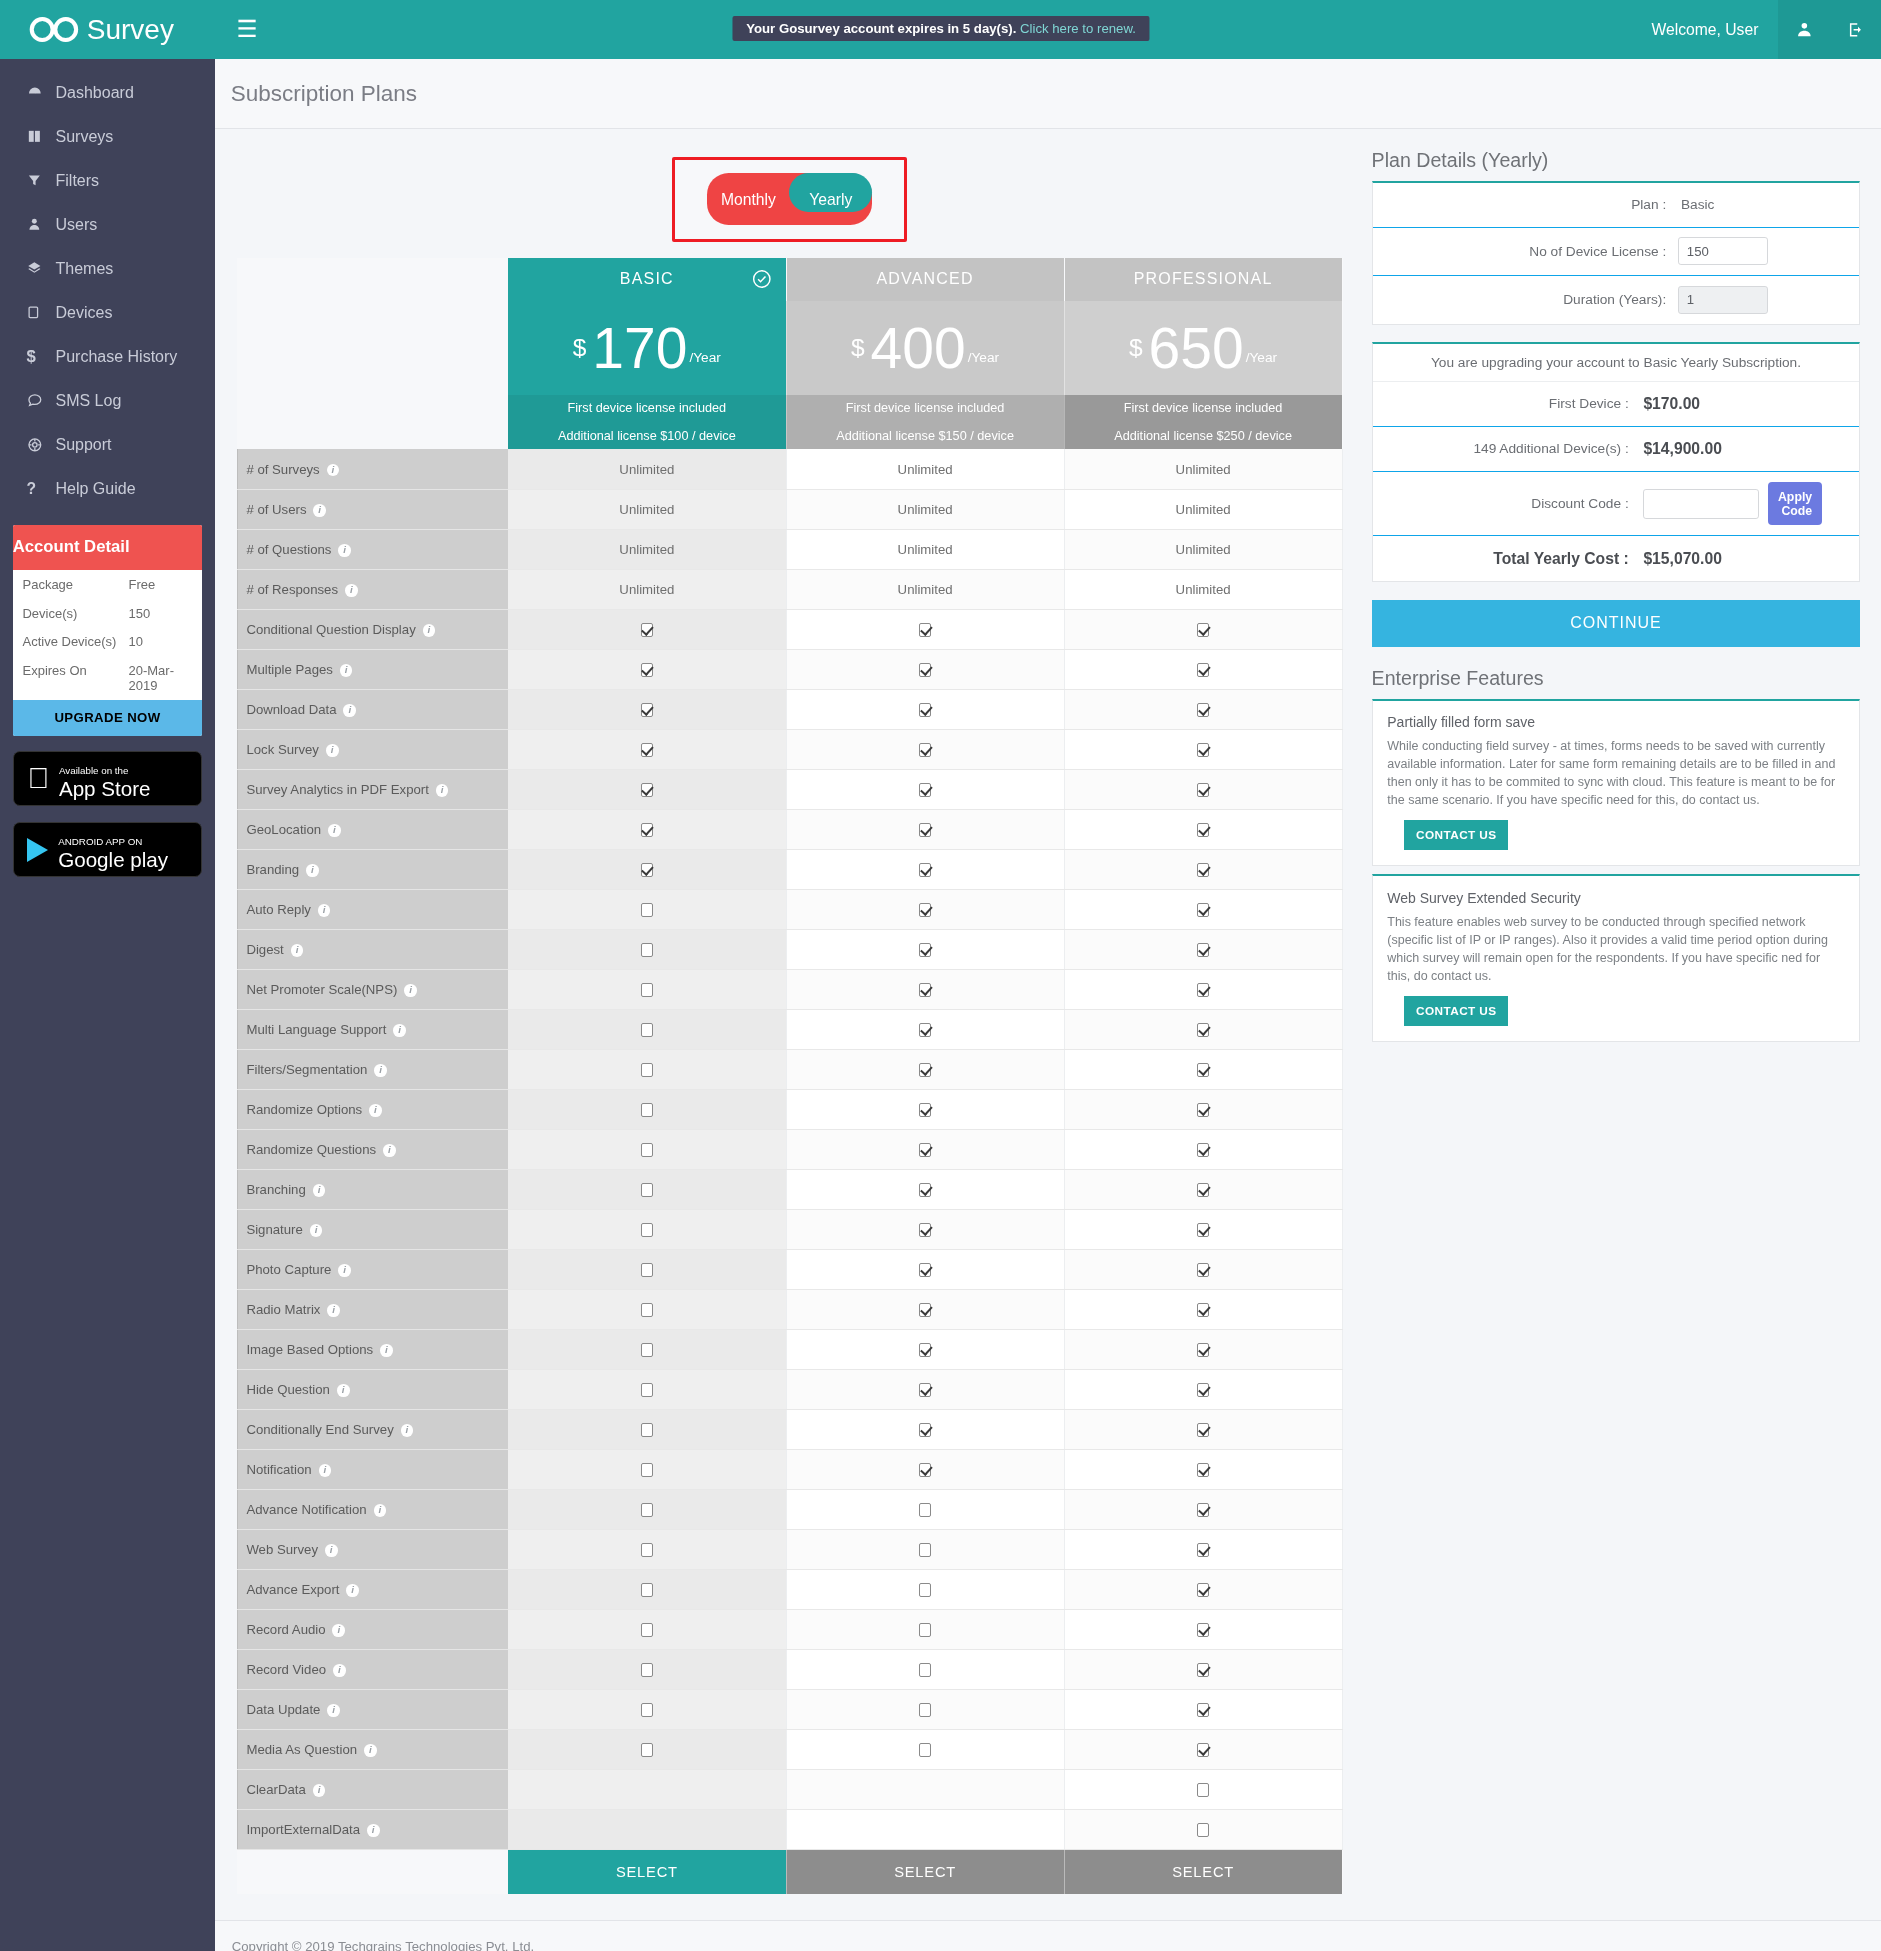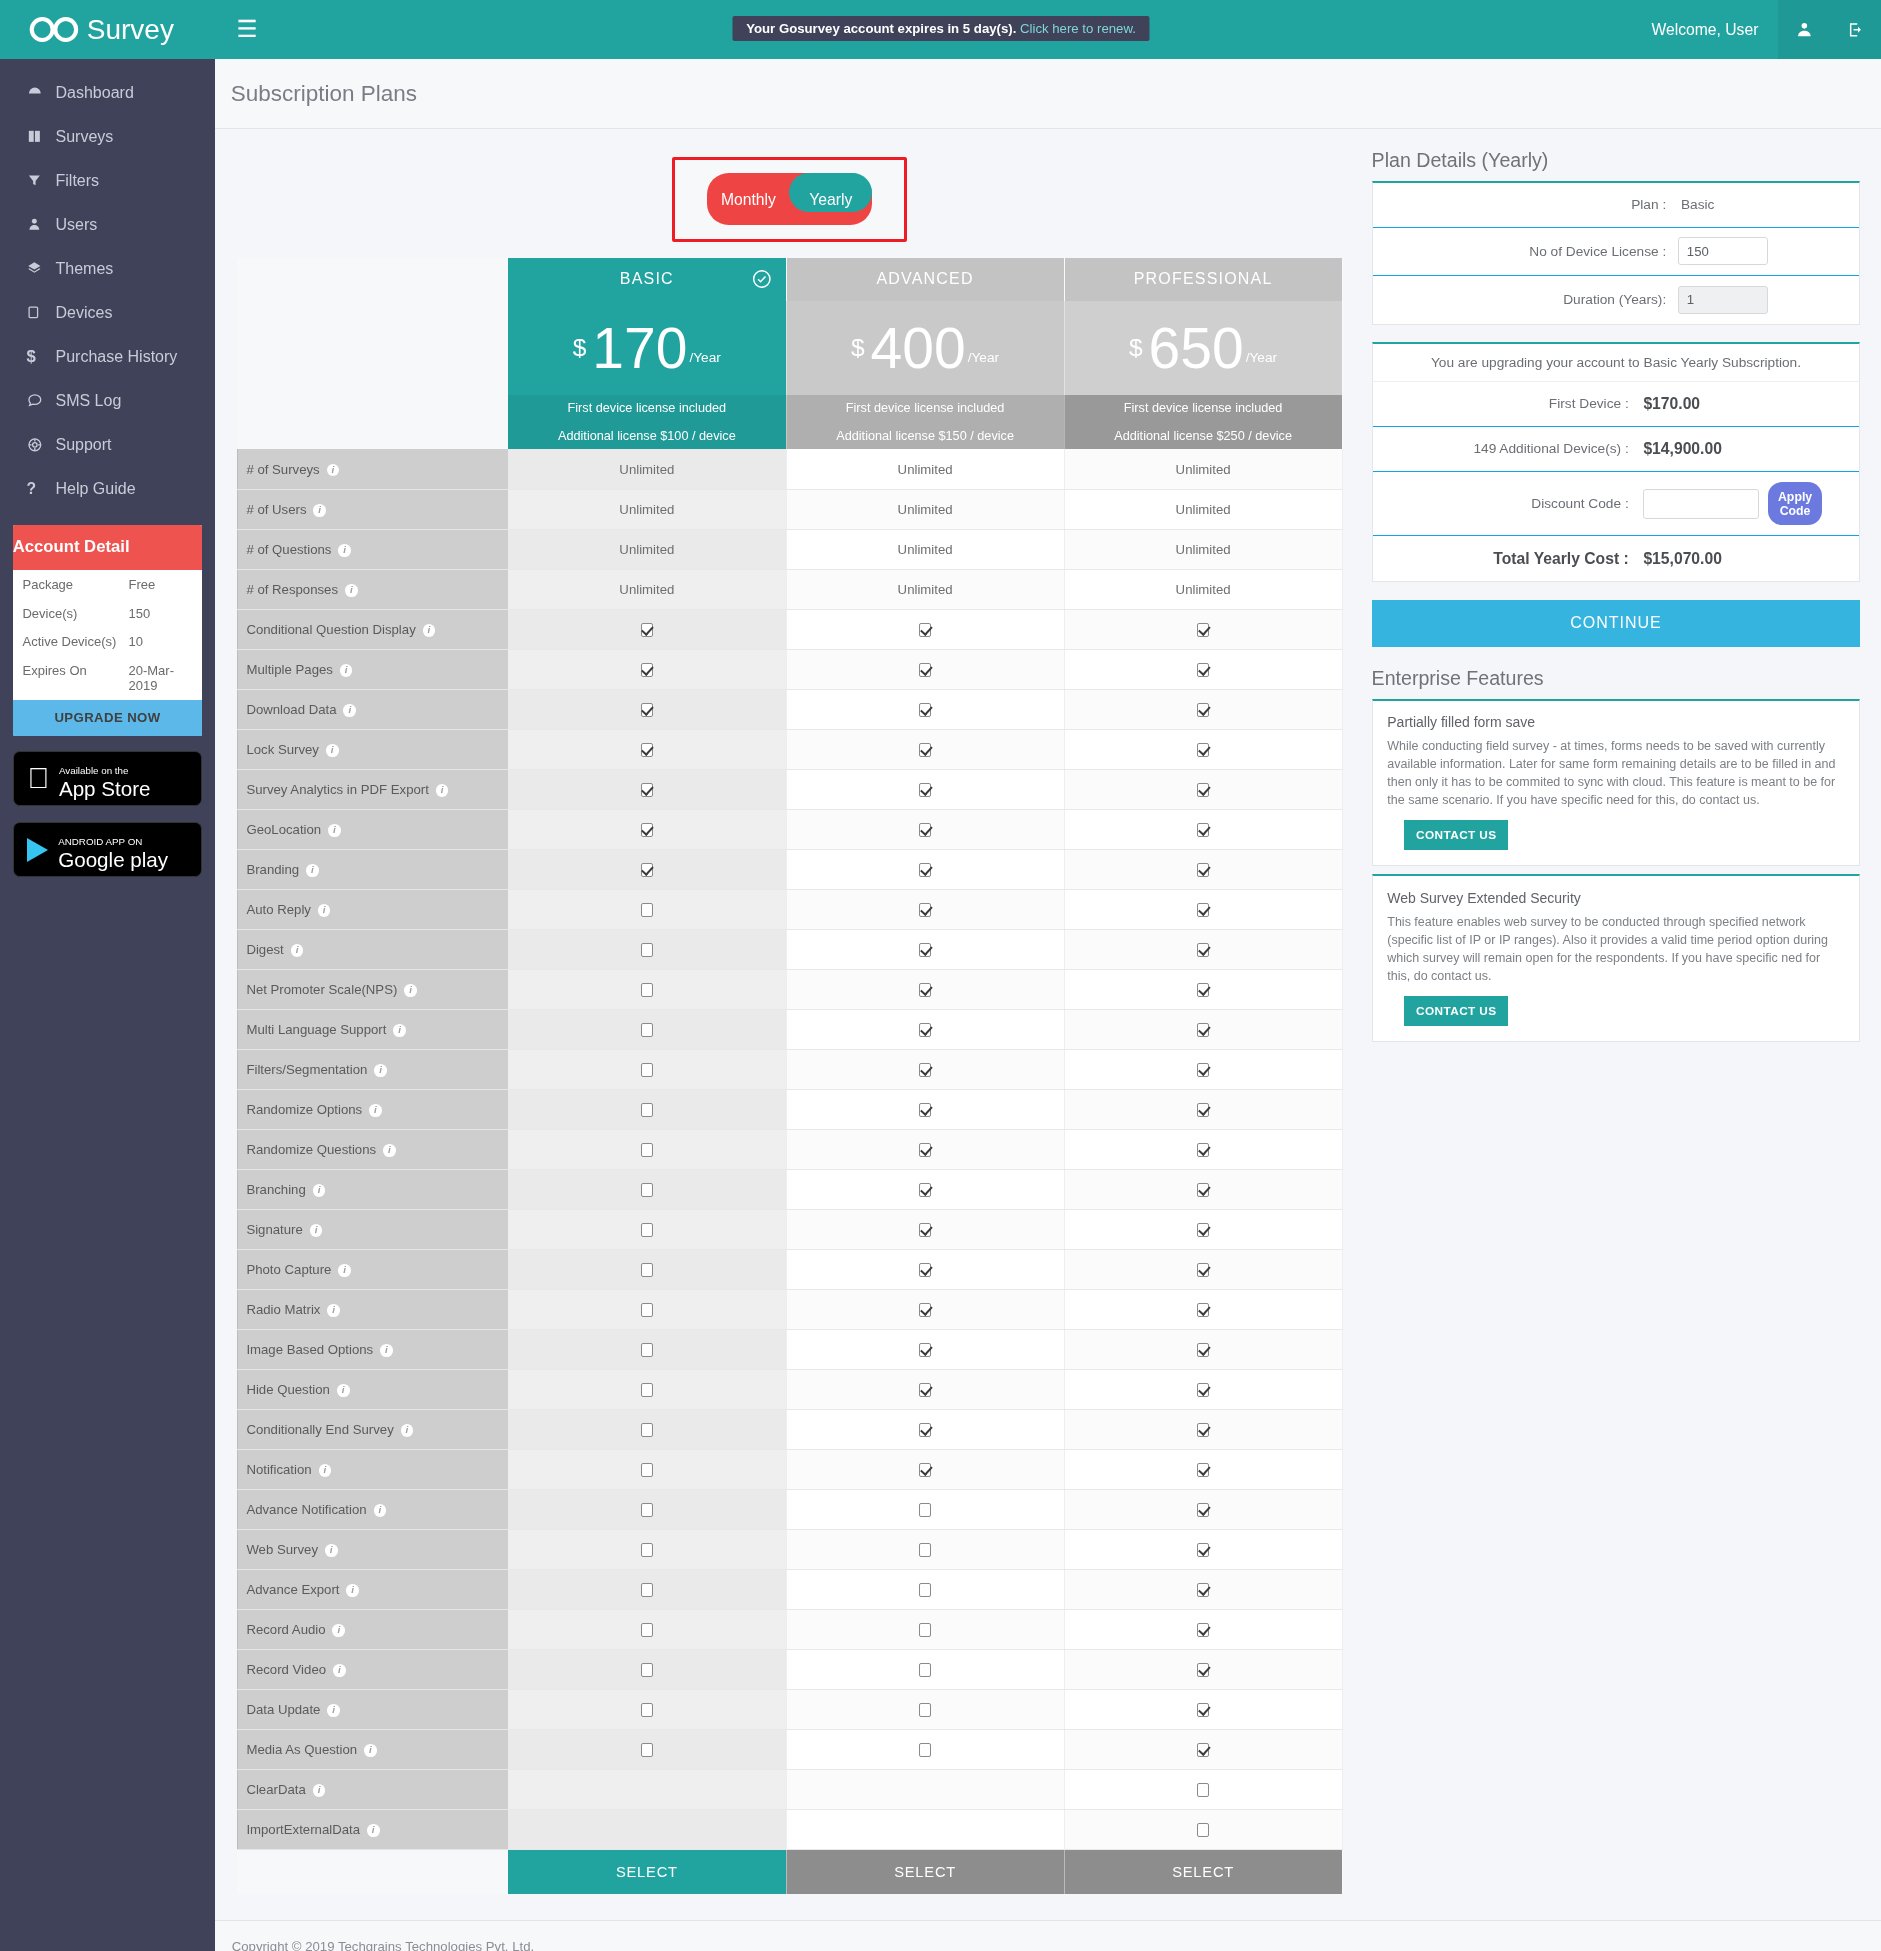--- a/index.html
+++ b/index.html
@@ -125,21 +125,21 @@
     font-size: 13px;
     color: #6b6b6b;
     padding: 6.9px 9.8px 6.9px 9.8px;
   }
   .acct-row .k { flex: 0 0 106px; }
   .acct-row .v { flex: 1; }
   .upgrade-btn {
     display: block;
     width: 100%;
     background: #5bb8e8;
-    color: #404040;
+    color: #000000;
     text-align: center;
     font-size: 13.2px;
     font-weight: bold;
     letter-spacing: 0.4px;
     padding: 9.8px 0 10.8px 0;
     border: none;
     cursor: pointer;
   }
   .store-badge {
     margin: 15.7px 12.7px 0 12.7px;
@@ -390,22 +390,23 @@
   .disc-wrap { display: flex; align-items: center; gap: 8.8px; }
   .disc-wrap input {
     width: 116px; height: 30px;
     border: 1px solid #d6d8db; border-radius: 2.9px;
     padding: 0 7.8px;
     font-family: "Liberation Sans", sans-serif;
   }
   .apply-btn {
     background: #6c7ae0; color: #fff; border: none;
     font-size: 12.3px; font-weight: bold;
-    padding: 7.8px 9.8px; border-radius: 14px; cursor: pointer;
+    padding: 7.8px 9.8px; border-radius: 4px; cursor: pointer;
     font-family: "Liberation Sans", sans-serif;
+    text-align: right;
   }
   .continue-btn {
     width: 100%;
     background: #35b4e0;
     color: #fff;
     border: none;
     font-size: 16px;
     letter-spacing: 1px;
     padding: 14.7px 0;
     cursor: pointer;

